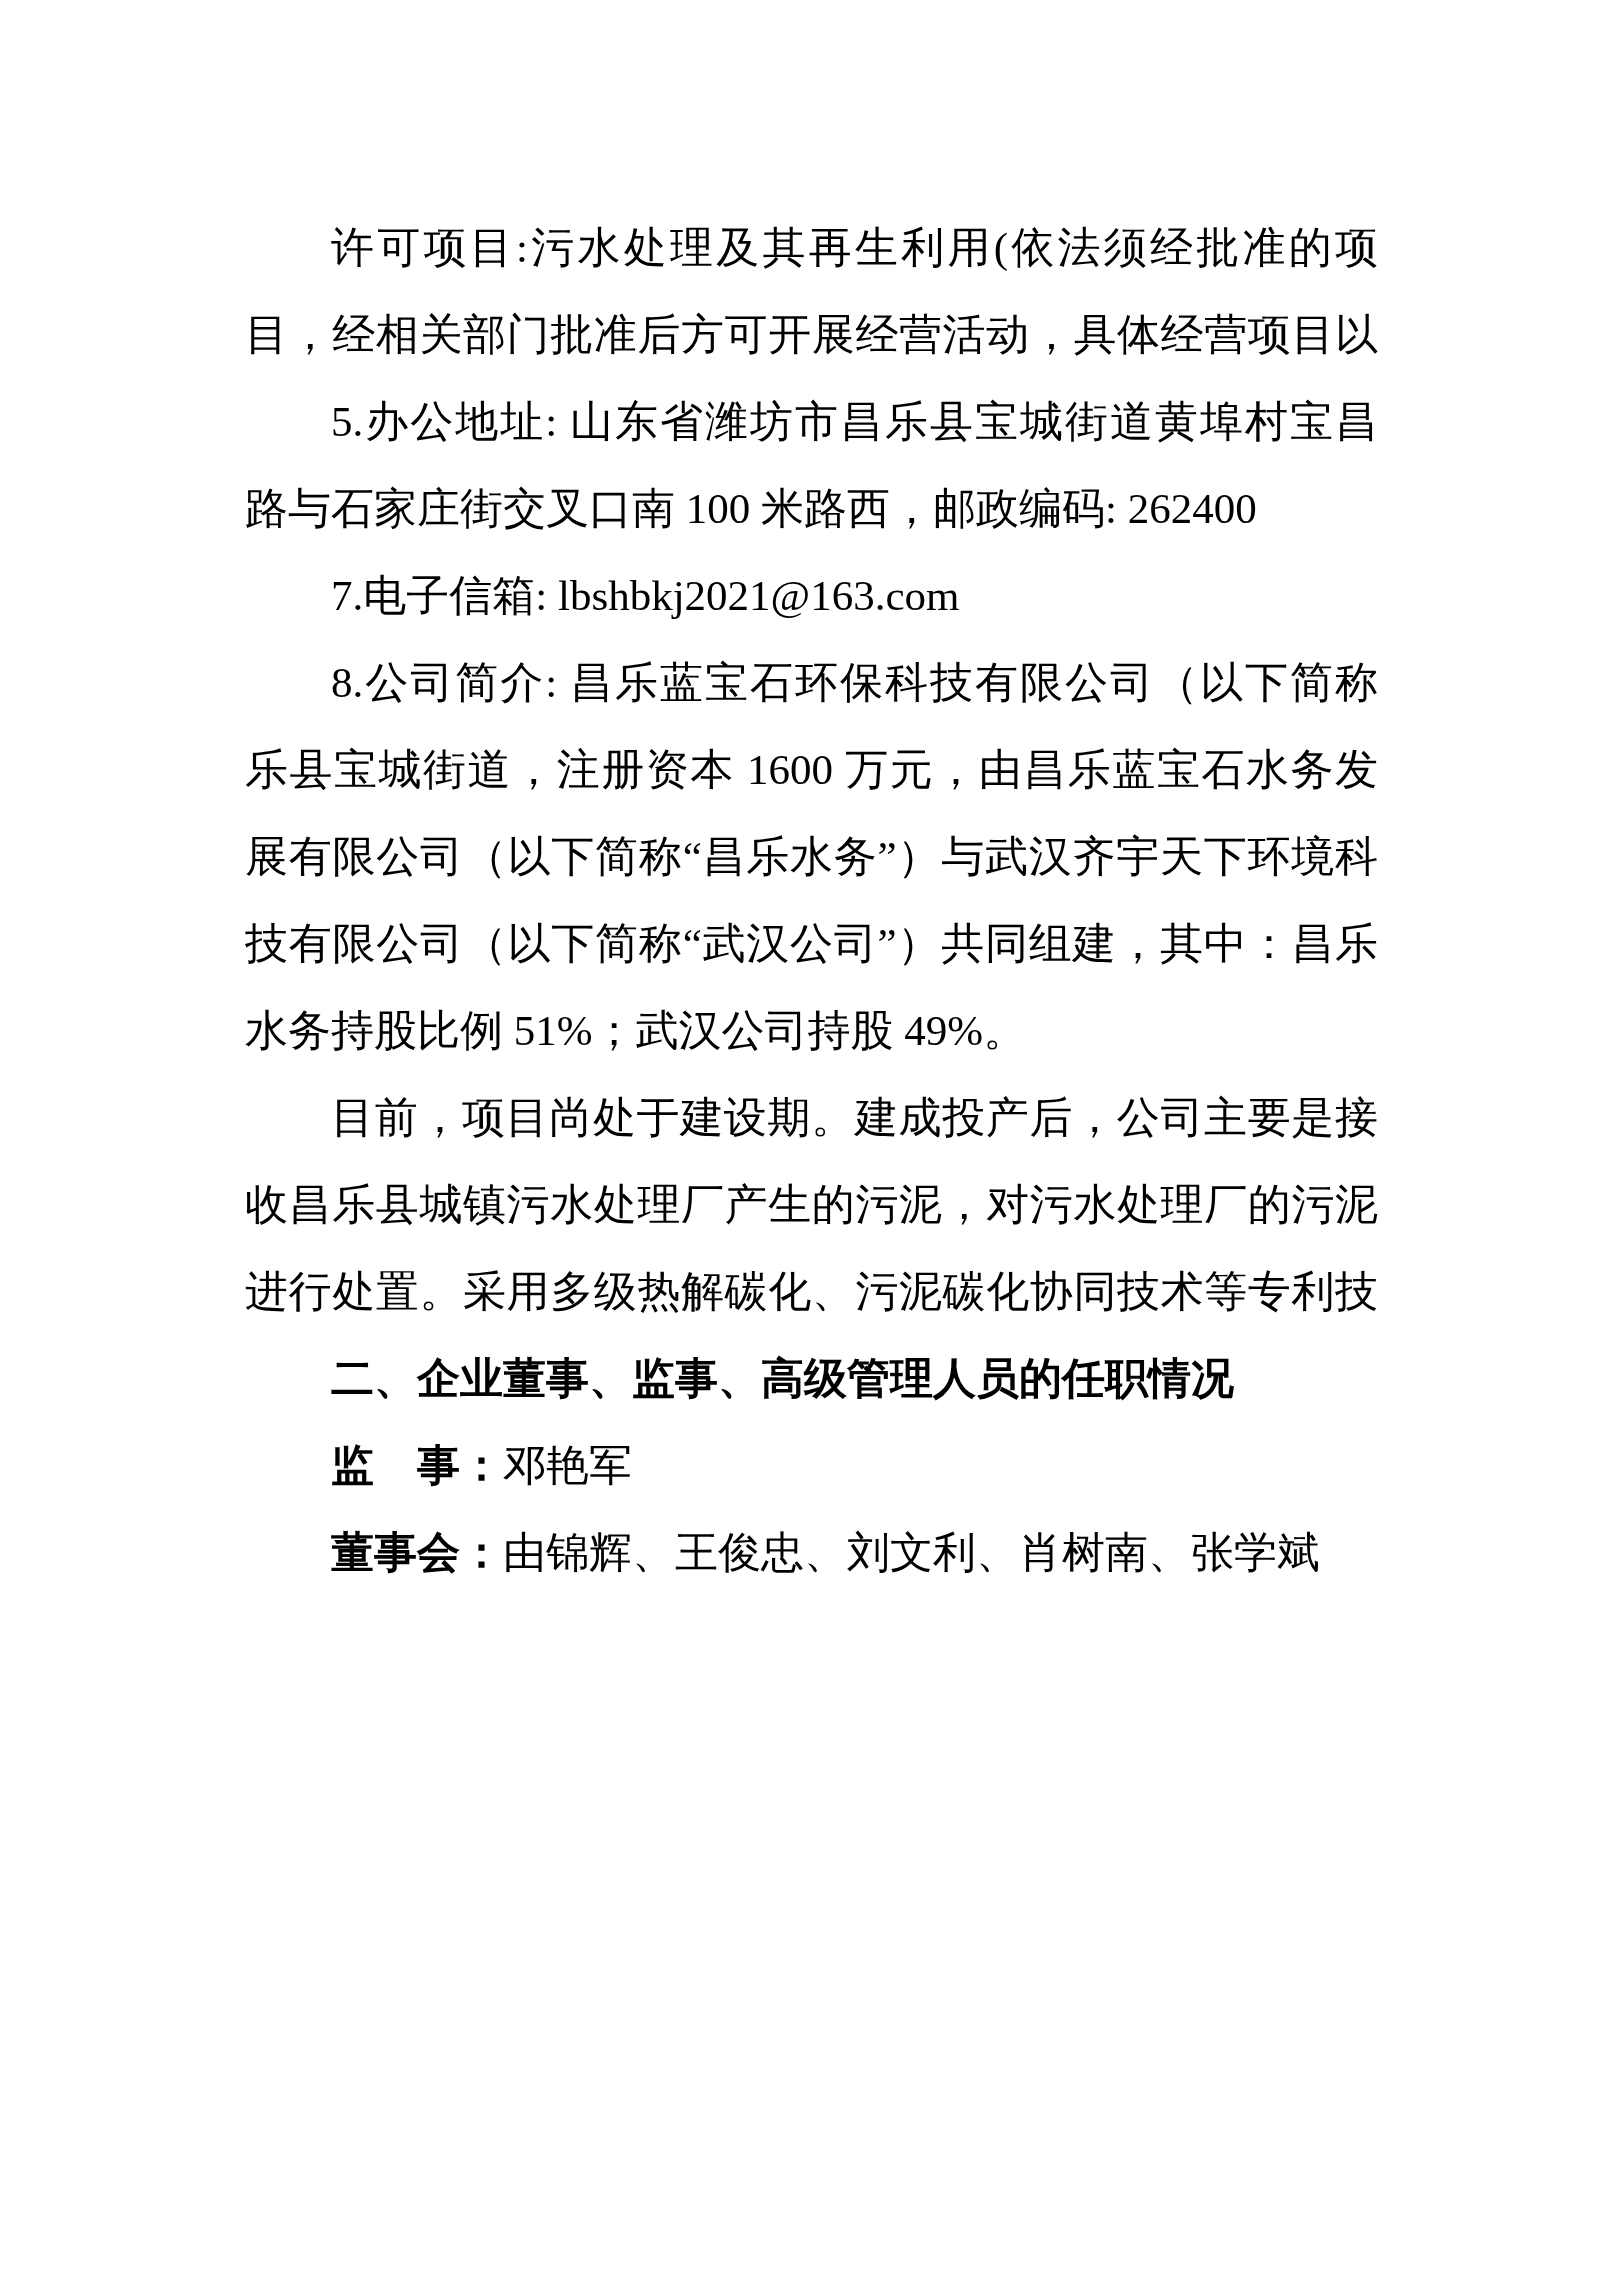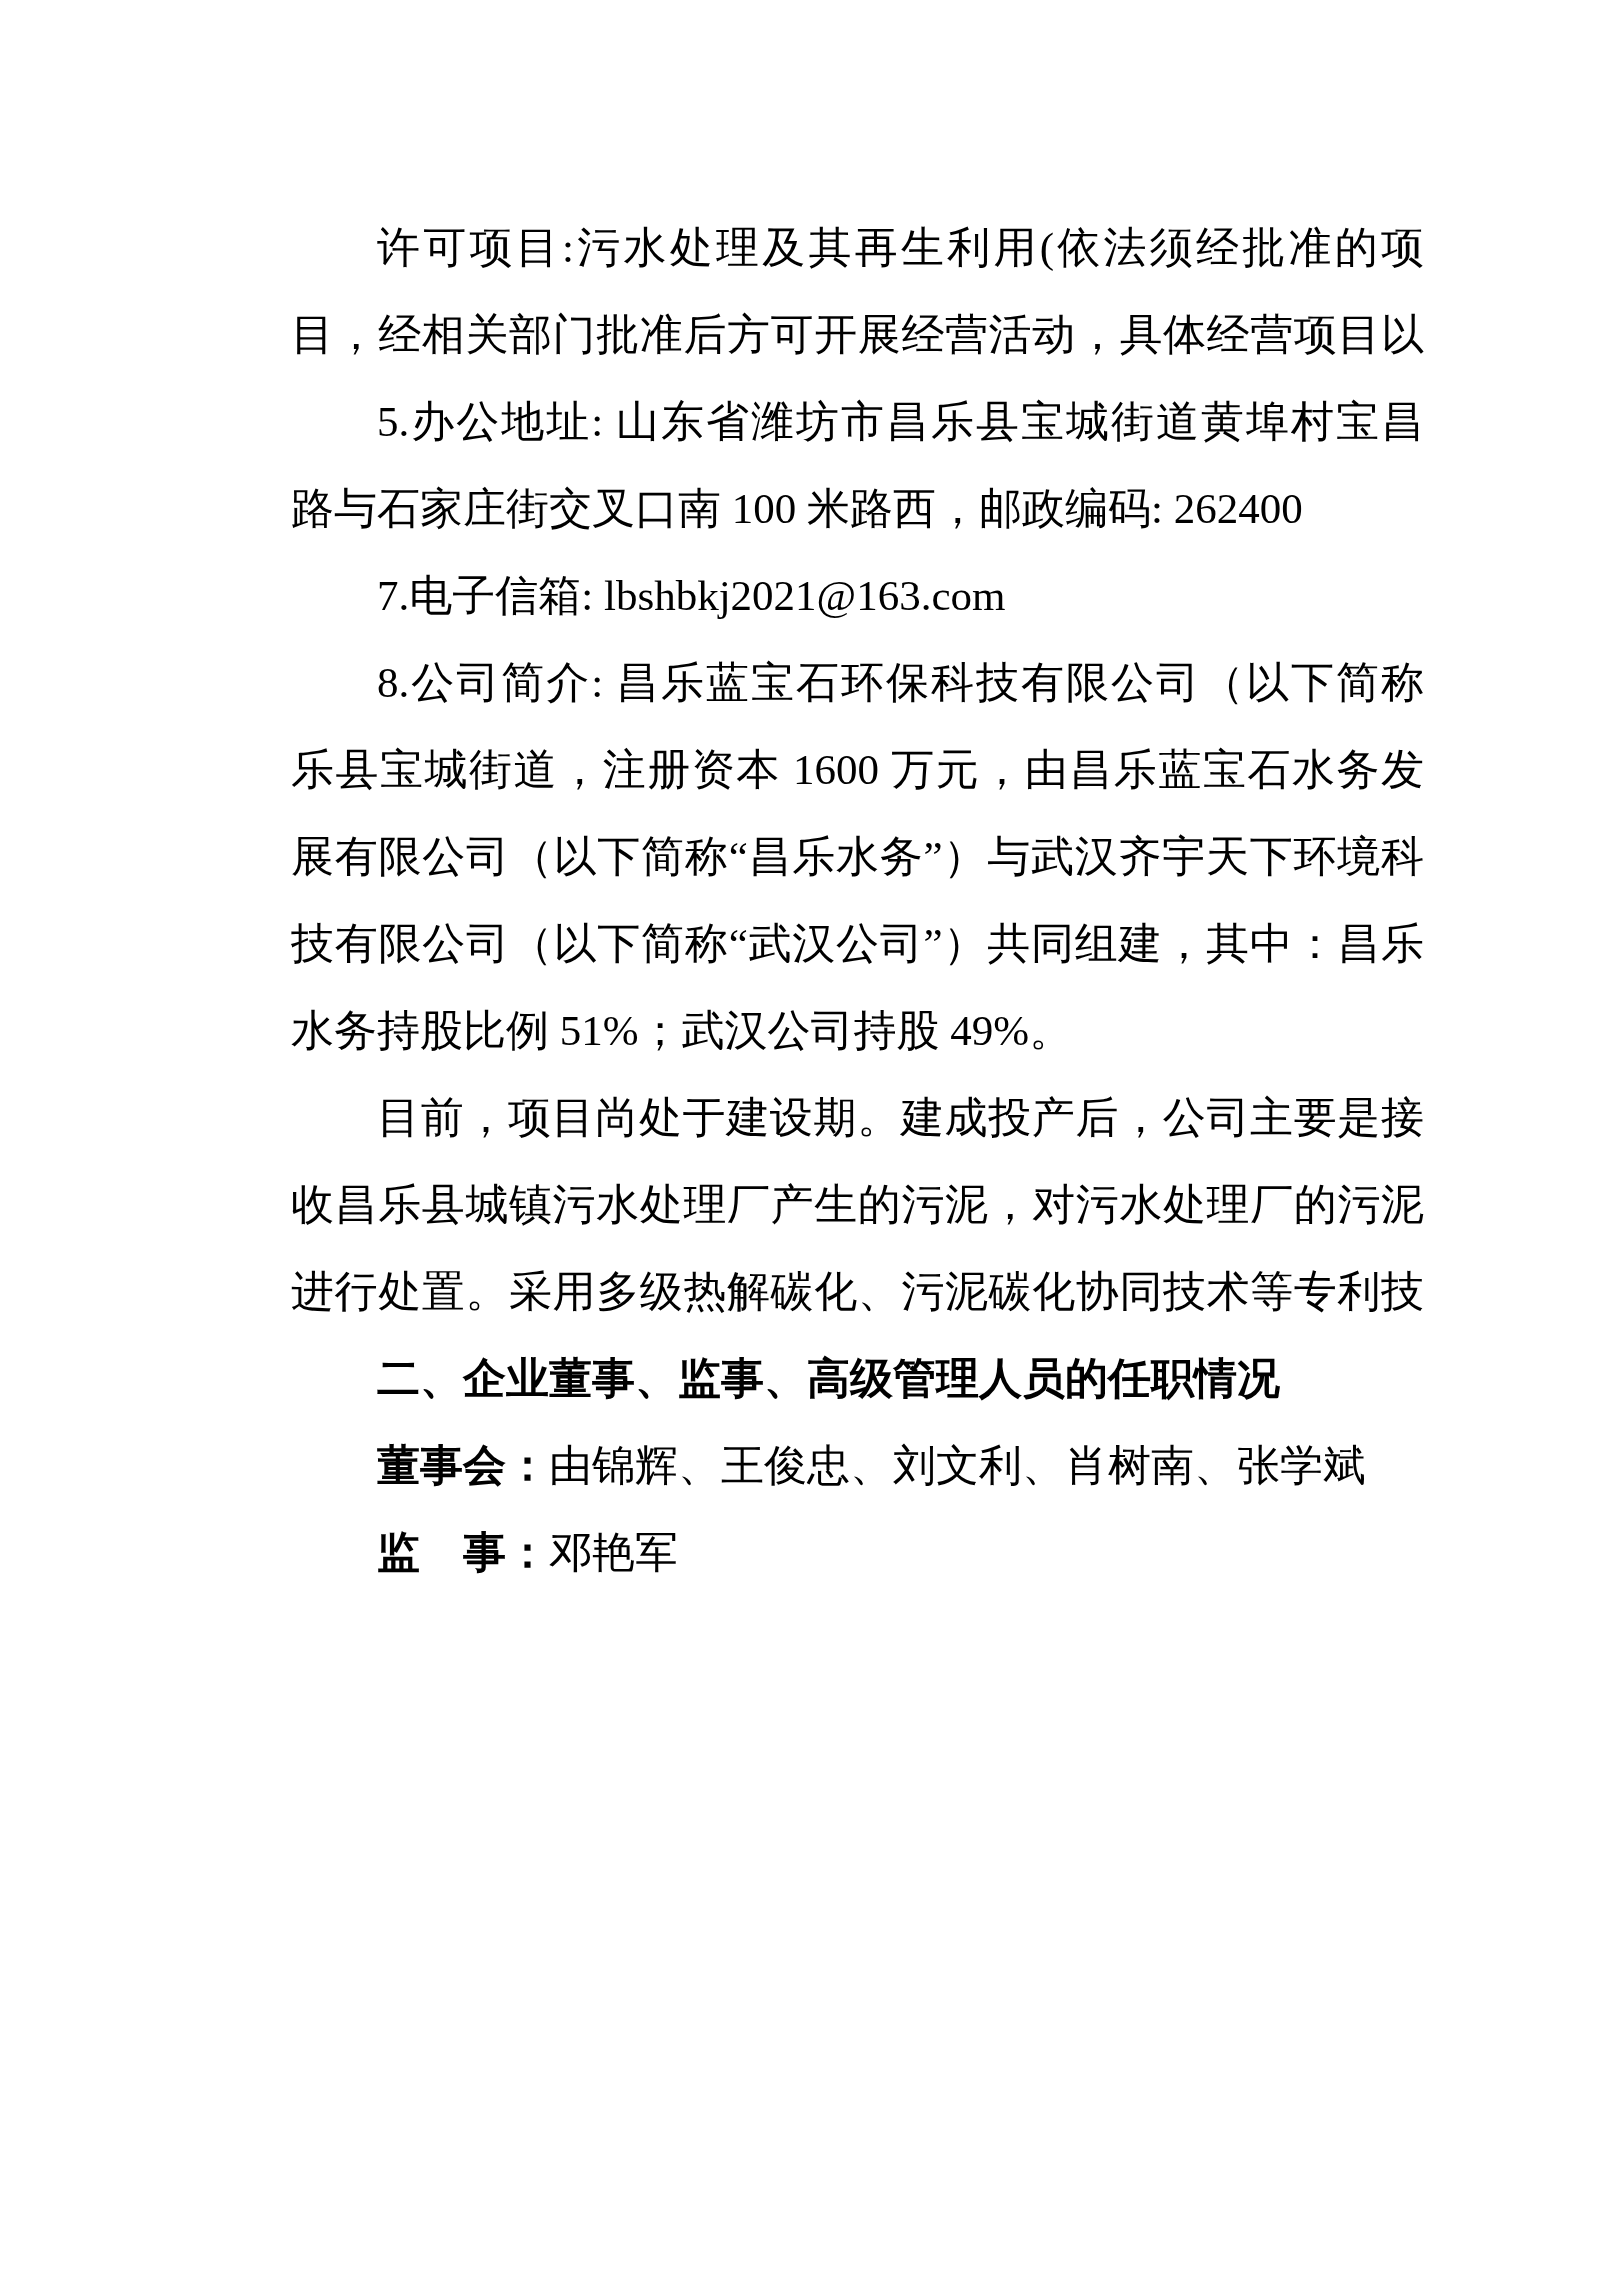--- a/index.html
+++ b/index.html
@@ -12,21 +12,20 @@
     background: #ffffff;
     position: relative;
     font-family: "Liberation Serif", "DejaVu Serif", serif;
     color: #000000;
     overflow: hidden;
   }
   #page {
     position: absolute;
     inset: 0;
     background: #ffffff;
-    margin-left: 46px;
   }
   #text-block {
     position: absolute;
     left: 245px;
     top: 204px;
     width: 1133px;
   }
   .line {
     height: 87px;
     line-height: 87px;
@@ -59,17 +58,17 @@
       <div class="line indent"><span class="run">7.电子信箱: lbshbkj2021@163.com</span></div>
       <div class="line indent fill"><span class="run">8.公司简介: 昌乐蓝宝石环保科技有限公司（以下简称</span></div>
       <div class="line fill"><span class="run">乐县宝城街道，注册资本 1600 万元，由昌乐蓝宝石水务发</span></div>
       <div class="line fill"><span class="run">展有限公司（以下简称“昌乐水务”）与武汉齐宇天下环境科</span></div>
       <div class="line fill"><span class="run">技有限公司（以下简称“武汉公司”）共同组建，其中：昌乐</span></div>
       <div class="line"><span class="run">水务持股比例 51%；武汉公司持股 49%。</span></div>
       <div class="line indent fill"><span class="run">目前，项目尚处于建设期。建成投产后，公司主要是接</span></div>
       <div class="line fill"><span class="run">收昌乐县城镇污水处理厂产生的污泥，对污水处理厂的污泥</span></div>
       <div class="line fill"><span class="run">进行处置。采用多级热解碳化、污泥碳化协同技术等专利技</span></div>
       <div class="line indent"><span class="run b">二、企业董事、监事、高级管理人员的任职情况</span></div>
+      <div class="line indent"><span class="run b">监　事：</span><span class="run">邓艳军</span></div>
       <div class="line indent"><span class="run b">董事会：</span><span class="run">由锦辉、王俊忠、刘文利、肖树南、张学斌</span></div>
-      <div class="line indent"><span class="run b">监　事：</span><span class="run">邓艳军</span></div>
     </div>
 </div>
 
 
 </body></html>

